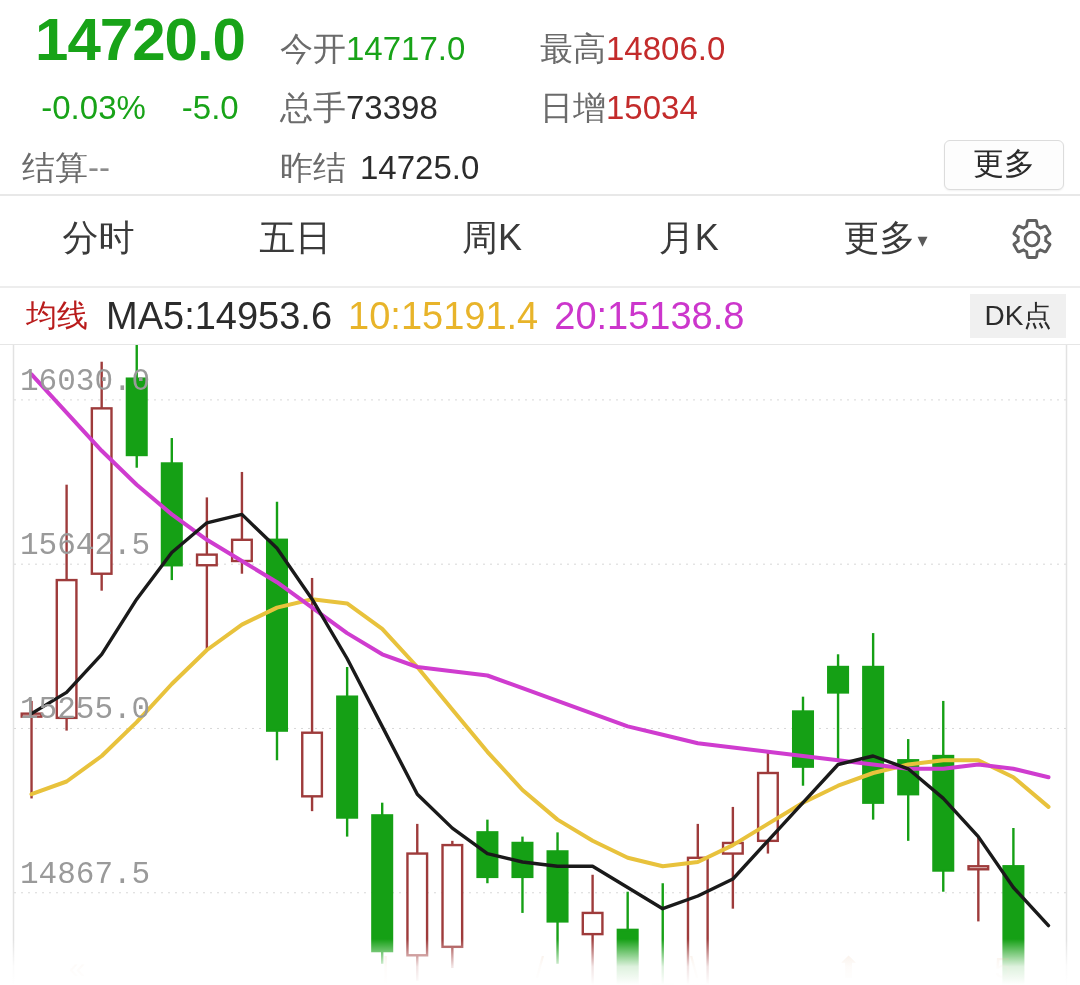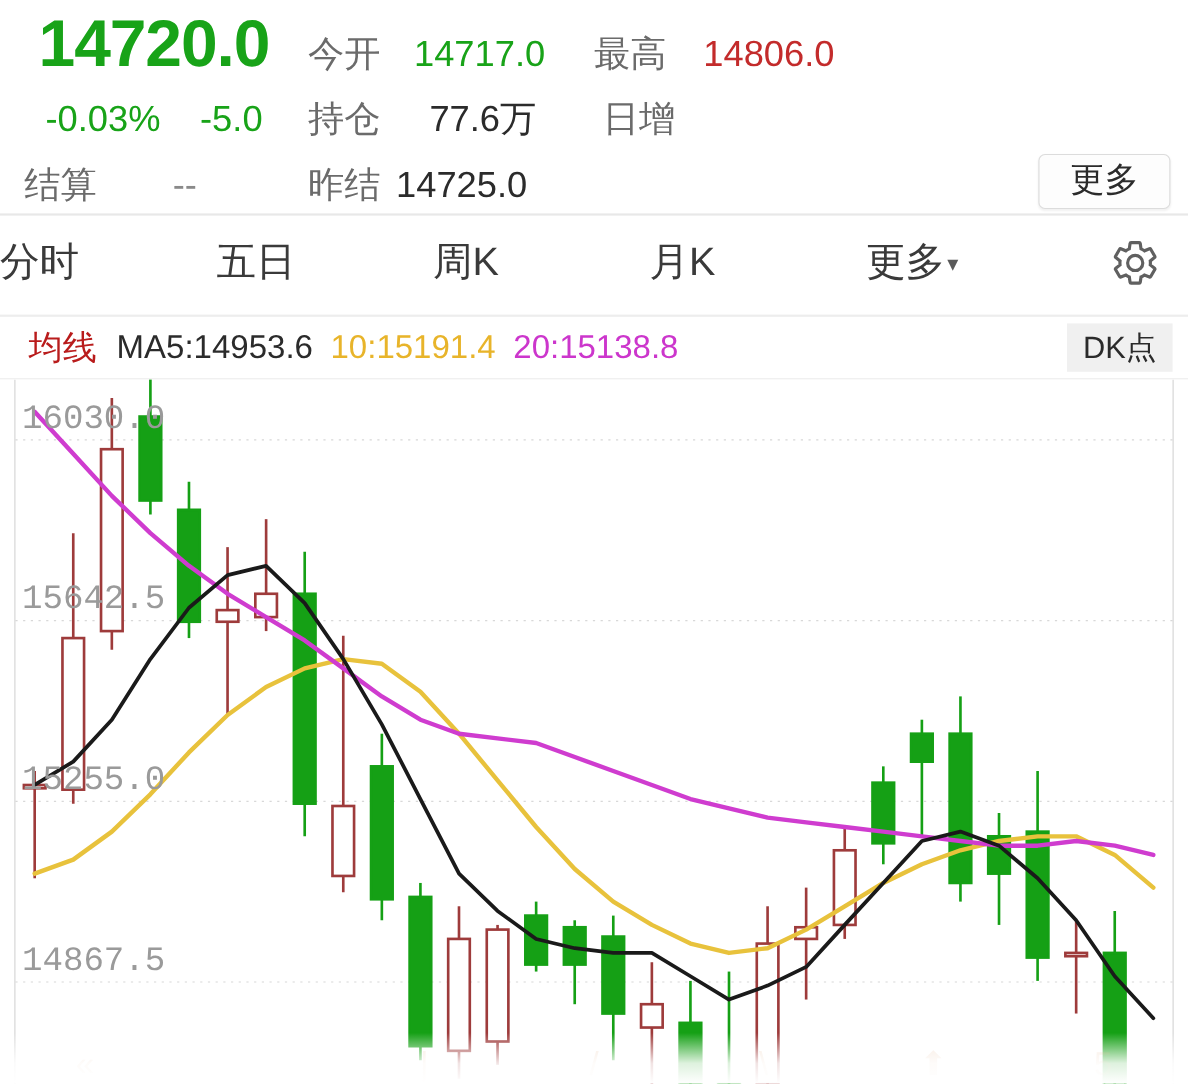--- a/index.html
+++ b/index.html
@@ -37,21 +37,21 @@
     display:flex; justify-content: center; gap: 36px;
     font-size: 33px; line-height: 44px; color:#18a318;
   }
 
   .kv { display: flex; align-items: baseline; }
   .kv .lbl {
     color:#6b6b6b; font-size: 33px; line-height:44px;
     white-space: nowrap;
   }
   .kv .val {
-    font-size: 33px; line-height:44px; text-align: center;
+    font-size: 33px; line-height:44px; text-align: left;
     white-space: nowrap; font-weight: 400;
   }
   .v-green { color:#18a318; }
   .v-red   { color:#c32b2b; }
   .v-dark  { color:#2b2b2b; }
   .v-grey  { color:#8a8a8a; }
 
   .more-btn {
     position:absolute; right: 16px; top: 140px;
     width: 118px; height: 48px;
@@ -60,42 +60,42 @@
     font-size: 31px; line-height: 46px; text-align:center;
     box-shadow: 0 1px 2px rgba(0,0,0,.06);
   }
 
   
   .tabbar {
     height: 90px; display:flex; align-items:center;
     border-bottom: 2px solid #ededed; position: relative;
   }
   .tab {
-    flex: 1 1 0; position:relative;
+    flex: 1 1 0; text-align:center; position:relative;
     font-size: 36px; color:#3a3a3a; height: 90px; line-height: 84px;
   }
   .tab.active { color:#e25c00; }
   .tab.active .under {
     position:absolute; left:50%; transform:translateX(-50%);
     bottom: 12px; width: 58px; height: 9px; border-radius: 5px;
     background:#e25c00;
   }
   .tab .caret {
     font-size: 20px; vertical-align: middle; margin-left: 2px; color:#5a5a5a;
   }
   .tab-gear { flex: 0 0 96px; text-align:center; }
 
   
   .ma-bar {
     height: 56px; display:flex; align-items:center;
     padding-left: 26px; position:relative;
     border-bottom: 1px solid #e6e6e6;
   }
   .ma-title { font-size: 31px; color:#b91c1c; margin-right: 18px; }
-  .ma-item { font-size: 30px; margin-right: 16px; white-space:nowrap; }
+  .ma-item { font-size: 38px; margin-right: 16px; white-space:nowrap; }
   .ma5  { color:#2b2b2b; }
   .ma10 { color:#e8b42a; }
   .ma20 { color:#cc36cc; }
   .dk-btn {
     position:absolute; right: 14px; top: 6px;
     width: 96px; height: 44px; border-radius: 0;
     background:#f0f0f0; color:#2b2b2b;
     font-size: 28px; line-height: 44px; text-align:center;
   }
 
@@ -145,26 +145,27 @@
       </div>
     </div>
 
     <div class="q-row q-row2">
       <div class="price-block">
         <div class="delta-line">
           <span>-0.03%</span>
           <span>-5.0</span>
         </div>
       </div>
-      <div class="kv" style="width:268px">
-        <span class="lbl">持仓</span>
-        <span class="val v-dark" style="width:186px">77.6万</span>
+      <div class="kv" style="width:260px">
+        <span class="lbl">总手</span>
+        <span class="val v-dark" style="width:180px">73398</span>
       </div>
       <div class="kv" style="width:268px">
         <span class="lbl">日增</span>
+        <span class="val v-red" style="width:186px">15034</span>
       </div>
     </div>
 
     <div class="q-row q-row3">
       <div class="kv" style="width:280px;padding-left:22px;box-sizing:border-box">
         <span class="lbl">结算</span>
         <span class="val v-grey" style="width:160px">--</span>
       </div>
       <div class="kv" style="width:260px">
         <span class="lbl">昨结</span>

